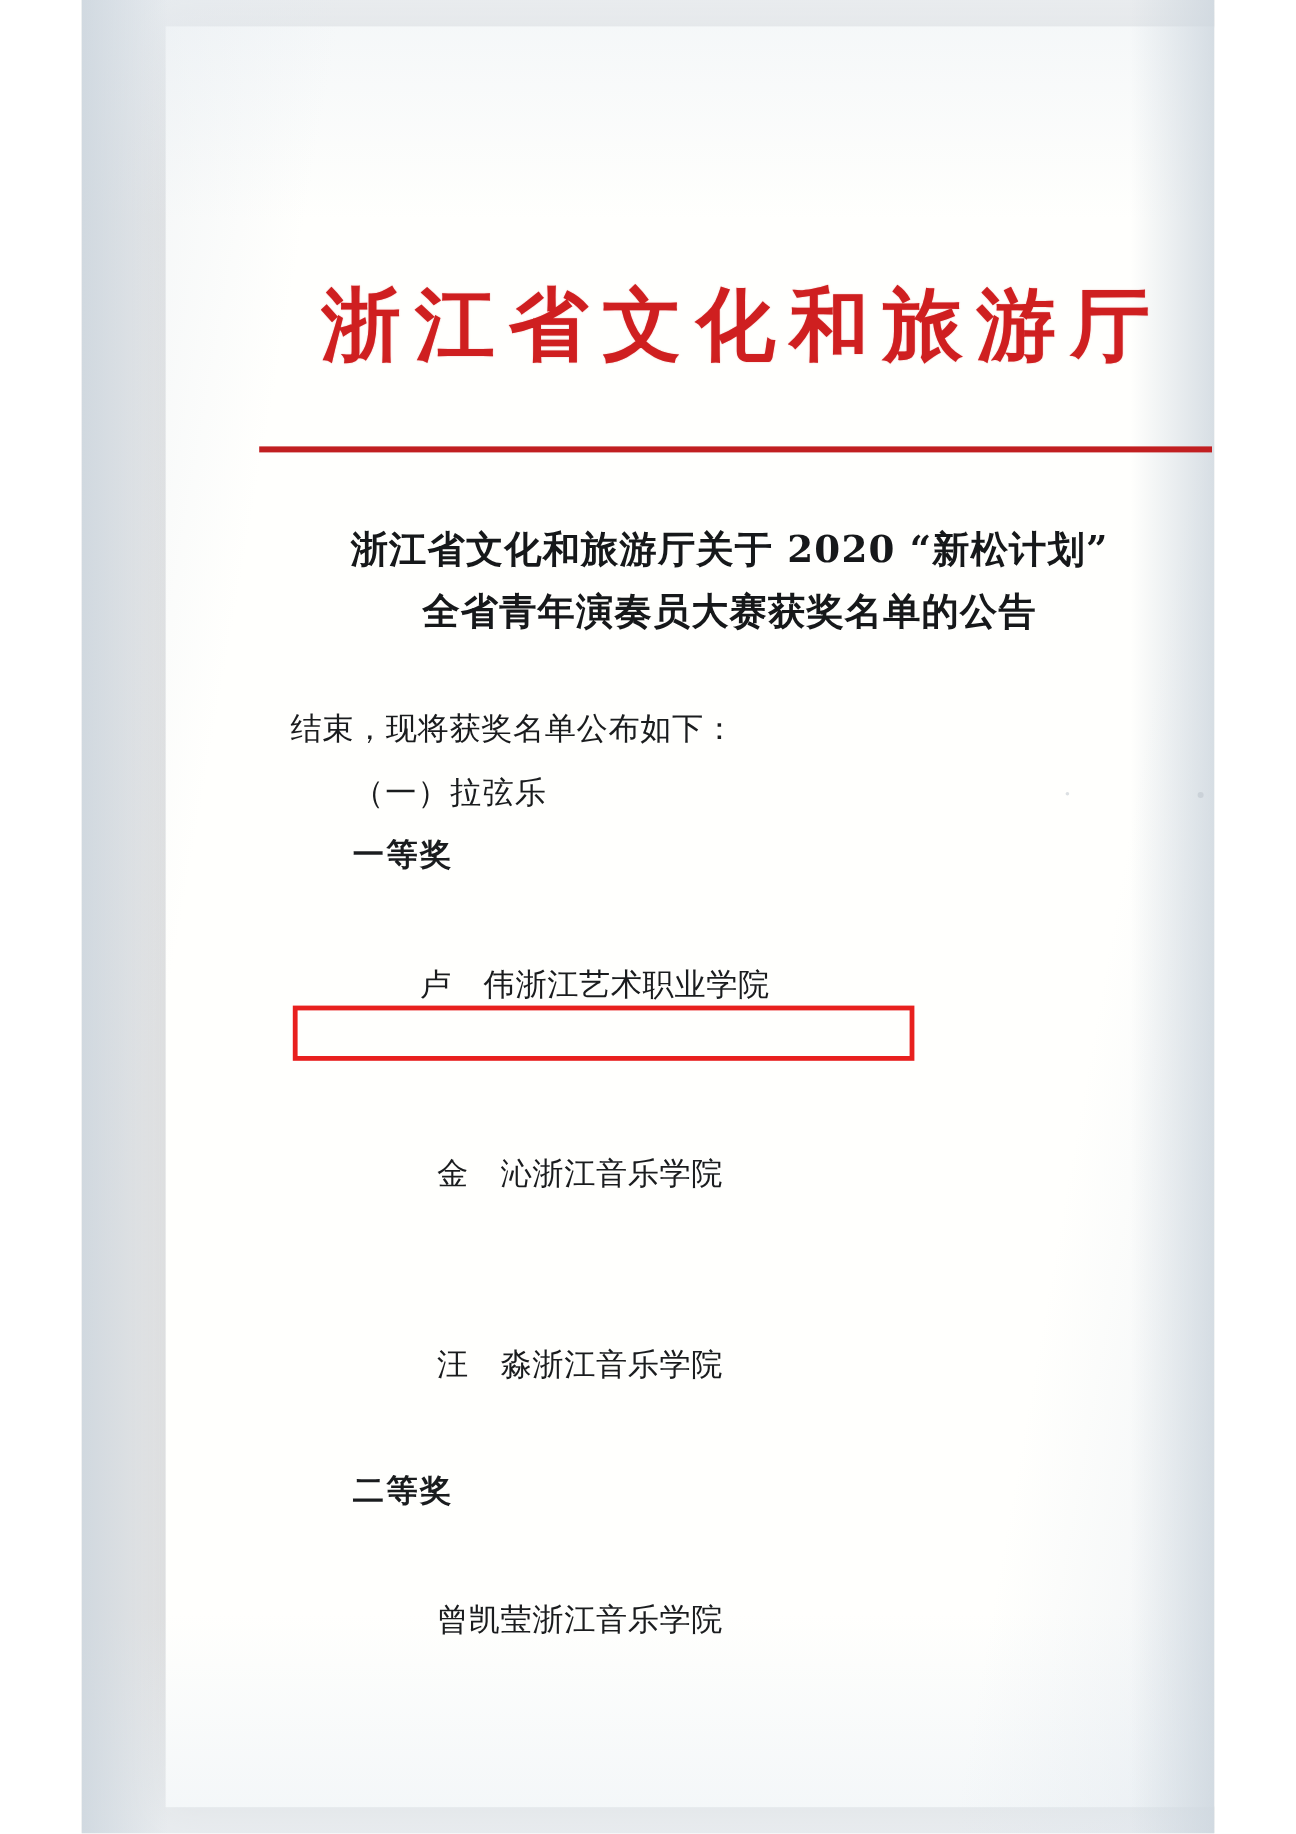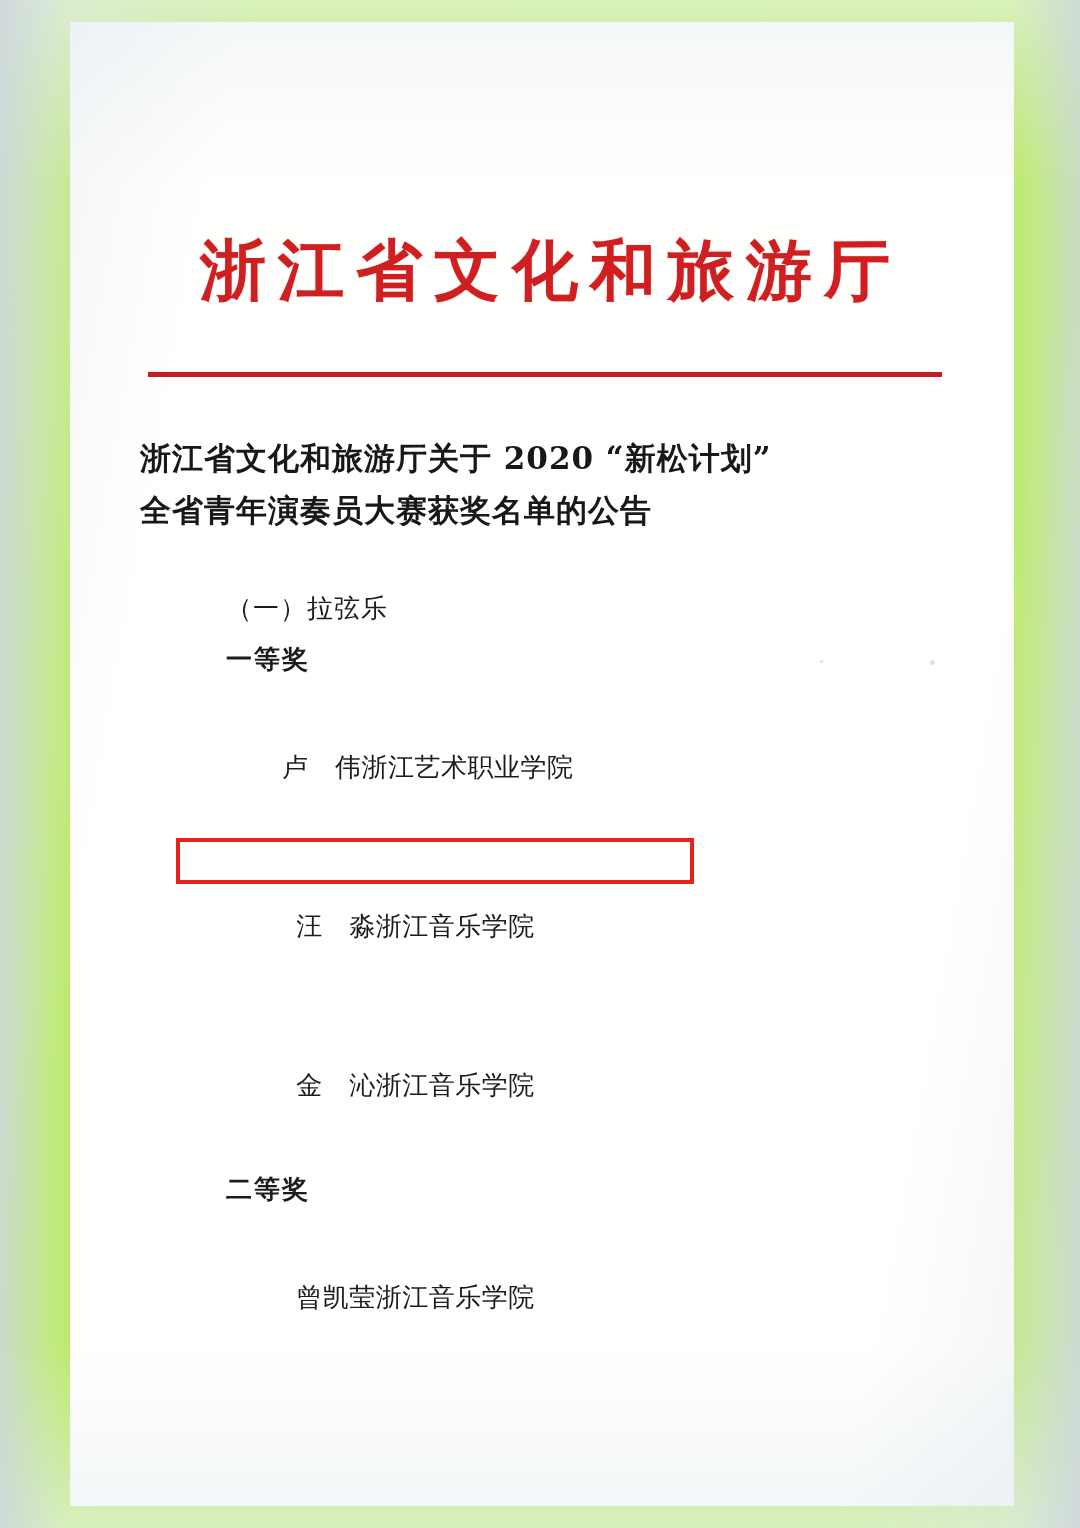--- a/index.html
+++ b/index.html
@@ -5,24 +5,24 @@
   html, body {
     margin: 0;
     padding: 0;
     background: #ffffff;
   }
   body {
     font-family: "Liberation Serif", "DejaVu Serif", serif;
   }
   .page {
     position: relative;
-    width: 1080px;
+    width: 944px;
     height: 1528px;
     margin: 0 auto;
-    background: #bef264;
+    background: #e5e5e5;
     overflow: hidden;
     box-sizing: border-box;
   }
   
   .scan-tint {
     position: absolute;
     inset: 0;
     background:
       linear-gradient(100deg, rgba(226,232,238,0.55) 0%, rgba(255,255,255,0.0) 18%, rgba(255,255,255,0) 82%, rgba(222,229,236,0.5) 100%),
       linear-gradient(to bottom, rgba(236,241,245,0.6) 0%, rgba(255,255,255,0) 12%, rgba(255,255,255,0) 88%, rgba(234,240,245,0.6) 100%);
@@ -65,20 +65,21 @@
     top: 372px;
     width: 794px;
     height: 5px;
     background: #c11f21;
   }
   .doc-title {
     position: absolute;
     left: 0px;
     top: 432px;
     width: 800px;
+    text-align: center;
     color: #16181a;
     font-family: "DejaVu Serif", "Liberation Serif", serif;
     font-weight: bold;
     font-size: 31px;
     line-height: 52px;
     letter-spacing: 1px;
   }
   .body-block {
     position: absolute;
     left: 34px;
@@ -169,32 +170,33 @@
 
     <div class="masthead">浙江省文化和旅游厅</div>
     <div class="masthead-rule"></div>
 
     <div class="doc-title">
       <div>浙江省文化和旅游厅关于 2020 “新松计划”</div>
       <div>全省青年演奏员大赛获奖名单的公告</div>
     </div>
 
     <div class="body-block">
+      <div class="para" style="text-indent:0">结束，现将获奖名单公布如下：</div>
 
       <div class="sub-head">（一）拉弦乐</div>
 
       <div class="award-head">一等奖</div>
       <div class="entry highlight">
         <span class="nm">卢　伟</span><span>浙江艺术职业学院</span>
       </div>
       <div class="entry">
+        <span class="nm">金　沁</span><span>浙江音乐学院</span>
+      </div>
+      <div class="entry">
         <span class="nm">汪　淼</span><span>浙江音乐学院</span>
-      </div>
-      <div class="entry">
-        <span class="nm">金　沁</span><span>浙江音乐学院</span>
       </div>
 
       <div class="award-head">二等奖</div>
       <div class="entry">
         <span class="nm">曾凯莹</span><span>浙江音乐学院</span>
       </div>
 
     </div>
 
     <div class="hl-box"></div>

